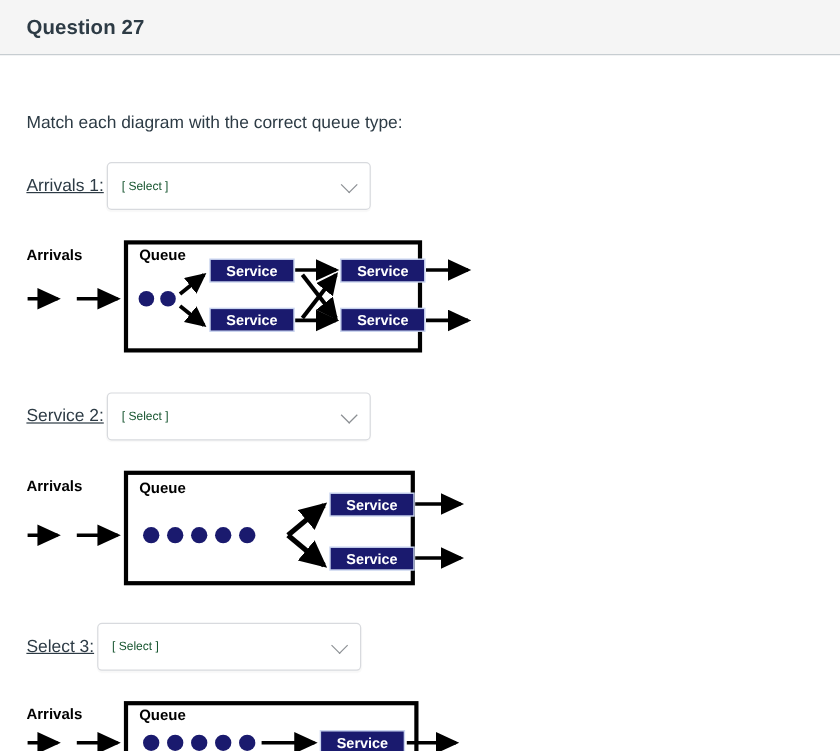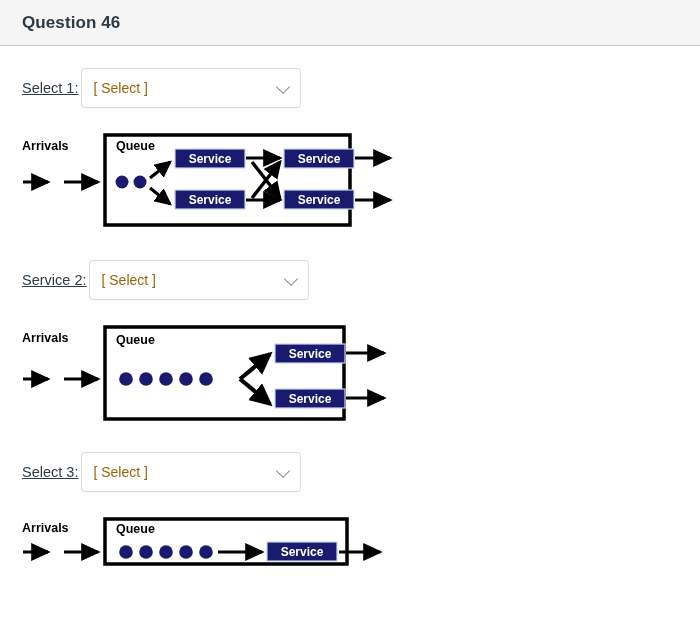--- a/index.html
+++ b/index.html
@@ -63,22 +63,22 @@
     background: #ffffff;
     border: 1px solid #d8dade;
     border-radius: 4px;
     box-sizing: border-box;
     display: flex;
     align-items: center;
     position: relative;
     box-shadow: 0 1px 1px rgba(0,0,0,0.03);
   }
   .select-value {
-    font-size: 14px;
-    color: #a16207;
+    font-size: 10px;
+    color: #14532d;
     padding-left: 11px;
   }
   .chev {
     position: absolute;
     right: 12px;
     top: 50%;
     width: 9px;
     height: 9px;
     margin-top: -6px;
     border-right: 1.6px solid #8b8f93;
@@ -90,28 +90,29 @@
   .diagram {
     position: relative;
     margin-top: 24px;
   }
   .diagram svg { display: block; }
 </style>
 </head>
 <body>
 
 <div class="question-header">
-  <span class="question-header-title">Question 46</span>
+  <span class="question-header-title">Question 27</span>
 </div>
 
 <div class="question-body">
 
+  <div class="prompt">Match each diagram with the correct queue type:</div>
 
   <div class="match-row row1">
-    <span class="match-label">Select 1:</span>
+    <span class="match-label">Arrivals 1:</span>
     <div class="select-box">
       <span class="select-value">[ Select ]</span>
       <span class="chev"></span>
     </div>
   </div>
 
   <div class="diagram">
     <svg width="400" height="108" viewBox="0 0 400 108" xmlns="http://www.w3.org/2000/svg">
       <defs>
         <marker id="ah1" markerWidth="7" markerHeight="7" refX="5.6" refY="3" orient="auto">

